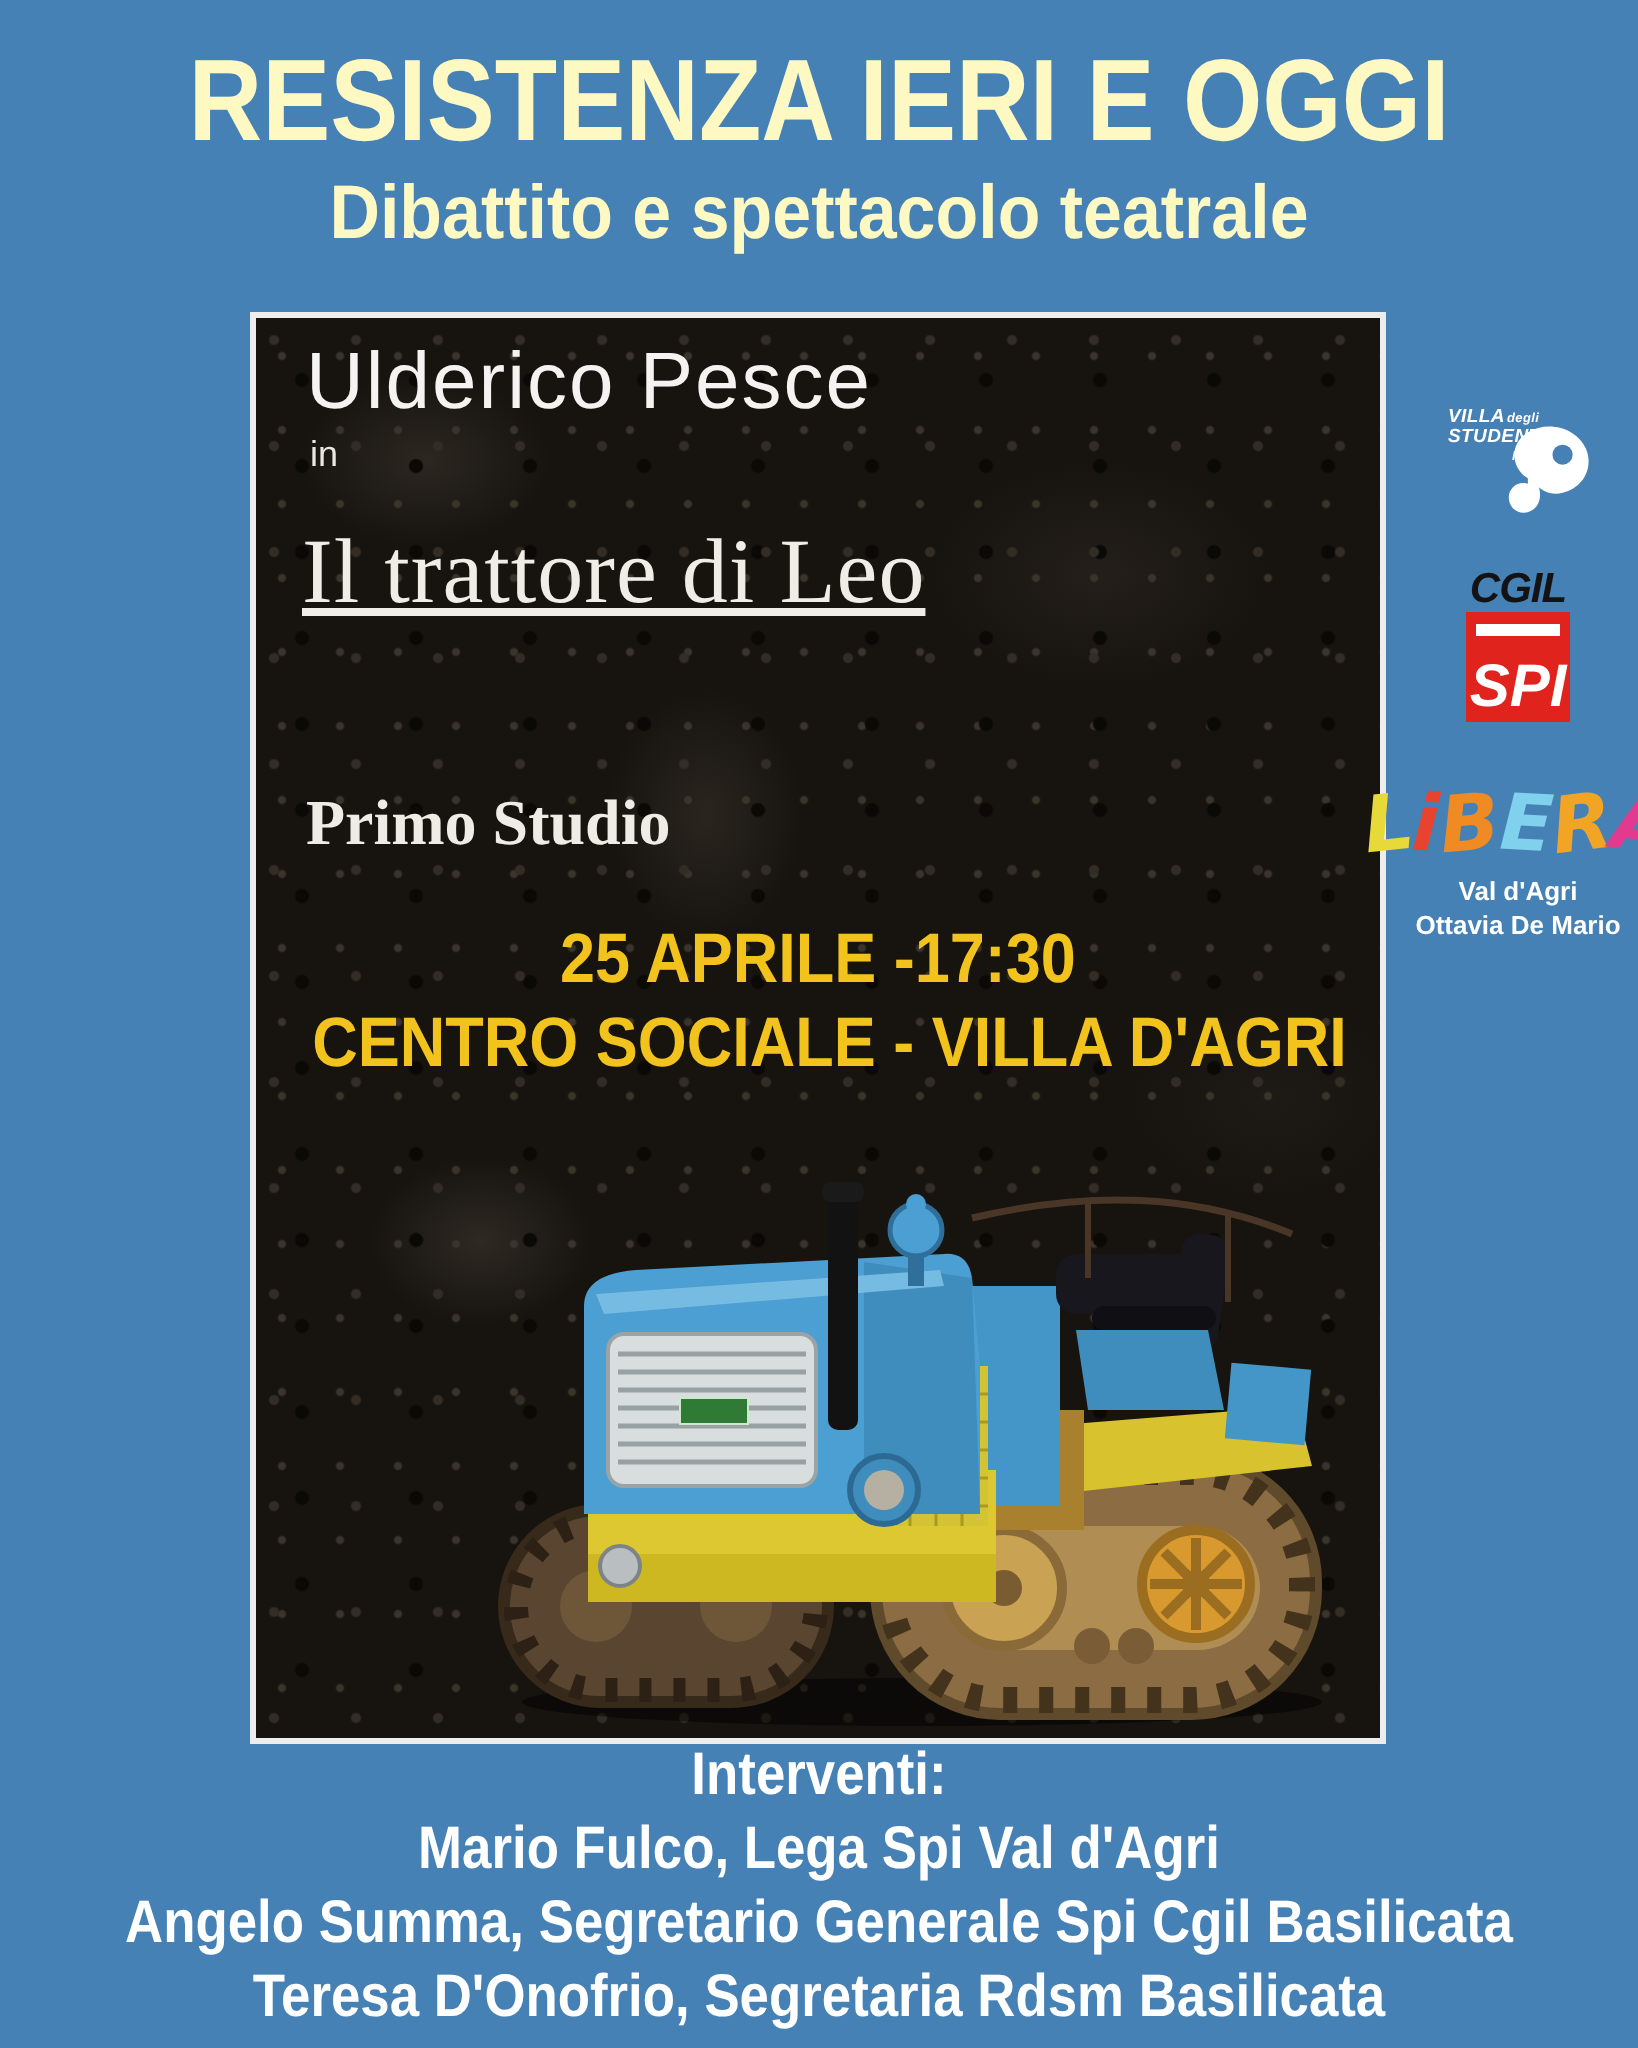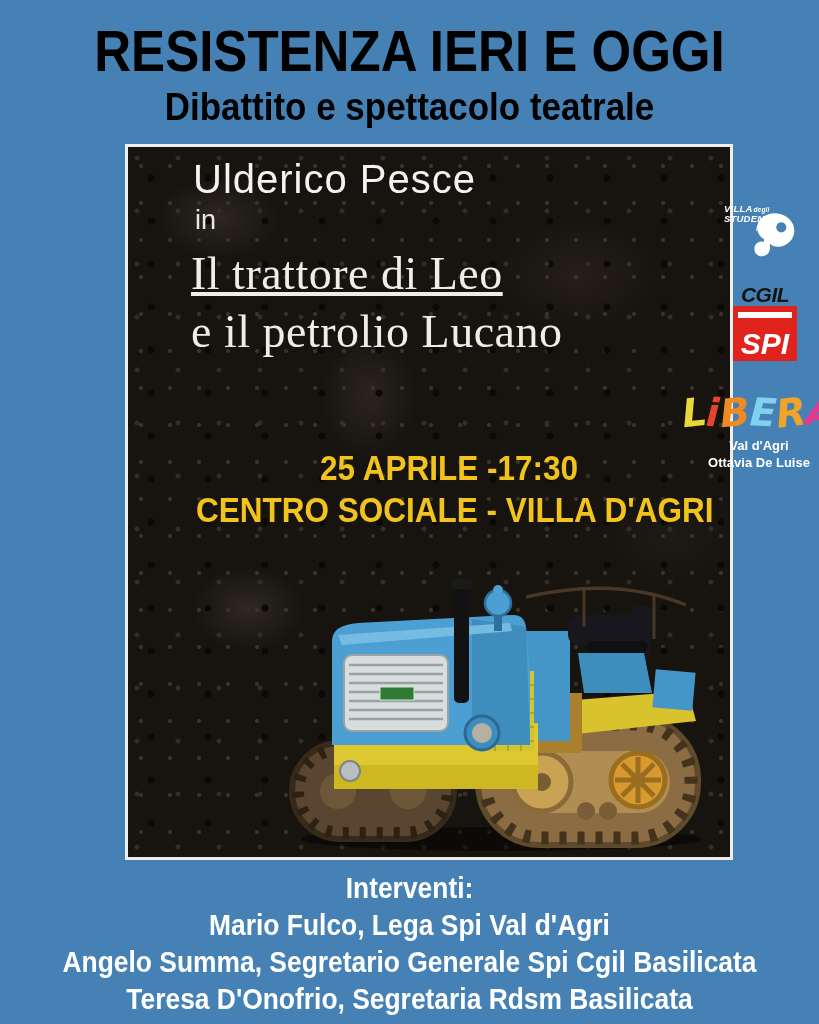--- a/index.html
+++ b/index.html
@@ -5,78 +5,77 @@
   html,body{margin:0;padding:0;}
   .page{
     position:relative;
     width:819px;height:1024px;
     background:var(--background,#4681b6);
     overflow:hidden;
     font-family:"Liberation Sans",sans-serif;
   }
 
   
-  .header{position:absolute;top:0;left:0;width:819px;text-align:center;color:#000000;}
+  .header{position:absolute;top:0;left:0;width:819px;text-align:center;color:#fef9c3;}
   .title{
     margin:20px 0 0;
     font-size:58px;line-height:62px;font-weight:bold;
     transform:scaleX(.88);transform-origin:center;
     white-space:nowrap;
   }
   .subtitle{
     margin:4px 0 0;
     font-size:38px;line-height:42px;font-weight:bold;
     transform:scaleX(.92);transform-origin:center;
     white-space:nowrap;
   }
 
   
   .poster{
-    position:absolute;left:125px;top:144px;
+    position:absolute;left:125px;top:156px;
     width:562px;height:710px;
     border:3px solid #ededed;
     background-color:var(--poster-bg,#17130f);
     background-image:
       radial-gradient(circle at 9px 11px, #332d25 0 2px, rgba(0,0,0,0) 3px),
       radial-gradient(circle at 23px 31px, #0b0906 0 3px, rgba(0,0,0,0) 4px),
       radial-gradient(circle at 13px 19px, #3a342b 0 1.5px, rgba(0,0,0,0) 2.5px),
       radial-gradient(90px 60px at 15% 10%, #2c2721 0%, rgba(0,0,0,0) 70%),
       radial-gradient(120px 80px at 75% 18%, #241f1b 0%, rgba(0,0,0,0) 70%),
       radial-gradient(70px 90px at 40% 35%, #2a251f 0%, rgba(0,0,0,0) 70%),
       radial-gradient(100px 70px at 90% 55%, #1e1a16 0%, rgba(0,0,0,0) 70%),
       radial-gradient(80px 60px at 20% 65%, #2e2923 0%, rgba(0,0,0,0) 70%),
       radial-gradient(110px 80px at 60% 80%, #211d18 0%, rgba(0,0,0,0) 70%);
     background-size:41px 53px,57px 43px,29px 37px,auto,auto,auto,auto,auto,auto;
     color:#efece6;
-    padding-left:40px;
   }
   .poster-inner{position:relative;width:100%;height:100%;}
   .actor{position:absolute;left:25px;top:10px;font-size:40px;letter-spacing:1px;color:#f4f3f1;}
-  .inword{position:absolute;left:27px;top:58px;font-size:27px;color:#e9e7e3;}
+  .inword{position:absolute;left:27px;top:58px;font-size:18px;color:#e9e7e3;}
   .show-title{position:absolute;left:23px;font-family:"Liberation Serif",serif;font-size:46px;letter-spacing:.5px;color:#f0ede7;}
   .show-title.l1{top:100px;text-decoration:underline;}
   .show-title.l2{top:158px;}
   .study{position:absolute;left:25px;top:234px;font-family:"Liberation Serif",serif;font-weight:bold;font-size:32px;color:#efece6;}
   .event{
     position:absolute;left:0;width:100%;top:300px;
     text-align:center;color:var(--accent-yellow,#f1c31c);
     font-weight:bold;font-size:35px;line-height:42px;
     transform:scaleX(.9);transform-origin:center;
     white-space:nowrap;
   }
   .tractor{position:absolute;left:118px;top:428px;width:420px;height:280px;}
 
   
   .logo-rete{position:absolute;left:720px;top:200px;width:84px;height:68px;color:#fff;}
   .rete-text{position:absolute;left:4px;top:4px;font-weight:bold;font-style:italic;font-size:9.5px;line-height:9px;letter-spacing:.2px;white-space:nowrap;}
   .rete-tiny{font-size:6.5px;font-style:italic;margin-left:1px;}
   .rete-right{text-align:right;}
   .megaphone{position:absolute;right:2px;top:10px;width:56px;height:56px;}
 
-  .logo-cgil{position:absolute;left:733px;top:284px;width:64px;text-align:center;}
+  .logo-cgil{position:absolute;left:733px;top:284px;width:52px;text-align:center;}
   .cgil-word{font-size:21px;line-height:21px;font-weight:bold;font-style:italic;color:#131313;letter-spacing:-.5px;}
   .spi-box{margin-top:1px;background:var(--cgil-red,#e0231c);height:55px;}
   .spi-bar{height:6px;background:#fff;margin:0 5px;position:relative;top:6px;}
   .spi-word{color:#fff;font-size:30px;line-height:30px;font-weight:bold;font-style:italic;padding-top:17px;}
 
   .logo-libera{position:absolute;left:698px;top:378px;width:122px;text-align:center;color:#fff;}
   .libera-word{display:flex;justify-content:center;align-items:flex-end;height:54px;font-weight:bold;font-style:italic;font-size:39px;font-family:"DejaVu Sans",sans-serif;}
   .libera-letter{display:inline-block;line-height:1;}
   .libera-caption{font-size:13px;font-weight:bold;line-height:17px;text-align:center;}
   .libera-caption.first{margin-top:5px;}
@@ -98,21 +97,21 @@
   <header class="header">
     <h1 class="title">RESISTENZA IERI E OGGI</h1>
     <h2 class="subtitle">Dibattito e spettacolo teatrale</h2>
   </header>
 
   <section class="poster">
     <div class="poster-inner">
       <div class="actor">Ulderico Pesce</div>
       <div class="inword">in</div>
       <div class="show-title l1">Il trattore di Leo</div>
-      <div class="show-title l2">e il petrolio Lucano</div>
+      <div class="study">Primo Studio</div>
 
       <div class="event">
         <div>25 APRILE -17:30</div>
         <div>CENTRO SOCIALE - VILLA D'AGRI</div>
       </div>
 
       <svg class="tractor" viewBox="0 0 420 280">
         <ellipse cx="215" cy="264" rx="200" ry="12" fill="rgba(0,0,0,0.45)"></ellipse>
 
         <g>
@@ -214,21 +213,21 @@
   <div class="logo-libera">
     <div class="libera-word">
         <div class="libera-letter" style="color: rgb(232, 217, 58); transform: rotate(-6deg);">L</div>
         <div class="libera-letter" style="color: rgb(232, 67, 46); transform: rotate(3deg);">i</div>
         <div class="libera-letter" style="color: rgb(239, 139, 34); transform: rotate(-5deg);">B</div>
         <div class="libera-letter" style="color: rgb(127, 209, 238); transform: rotate(3deg);">E</div>
         <div class="libera-letter" style="color: rgb(242, 164, 36); transform: rotate(-7deg);">R</div>
         <div class="libera-letter" style="color: rgb(226, 58, 142); transform: rotate(6deg);">A</div>
       </div>
     <div class="libera-caption first">Val d'Agri</div>
-    <div class="libera-caption">Ottavia De Luise</div>
+    <div class="libera-caption">Ottavia De Mario</div>
   </div>
 
   <footer class="footer">
     <div class="footer-heading">Interventi:</div>
     <div>
         <div class="speaker-line">Mario Fulco, Lega Spi Val d'Agri</div>
         <div class="speaker-line">Angelo Summa, Segretario Generale Spi Cgil Basilicata</div>
         <div class="speaker-line">Teresa D'Onofrio, Segretaria Rdsm Basilicata</div>
       </div>
   </footer>

